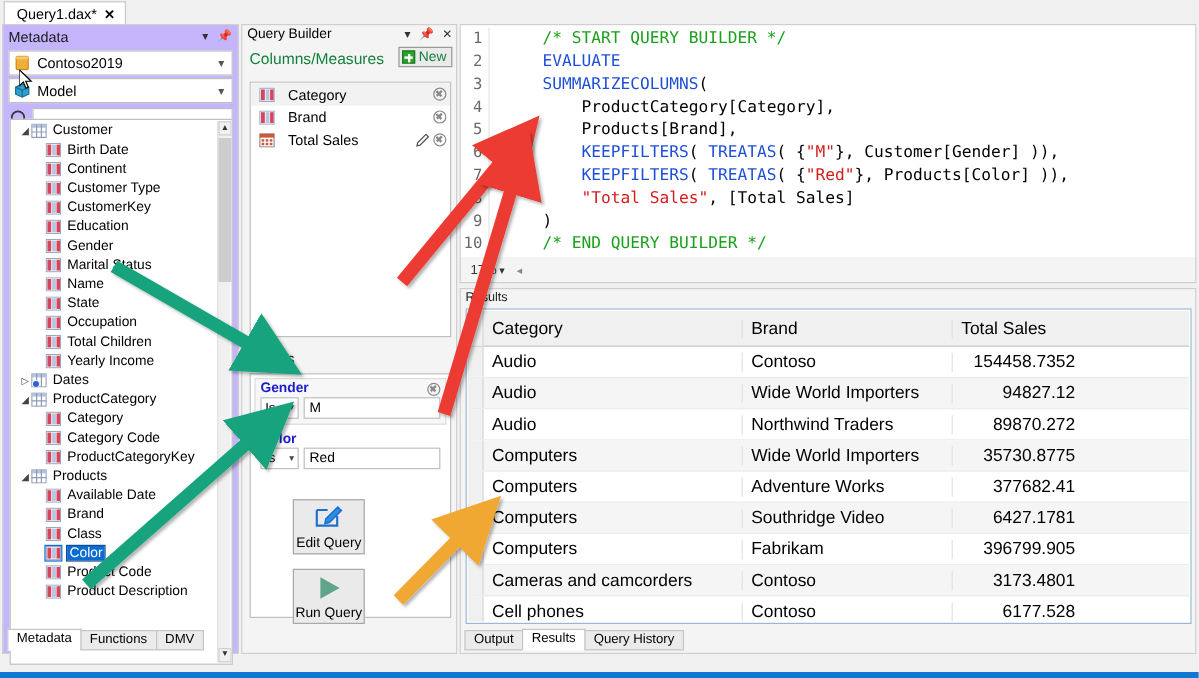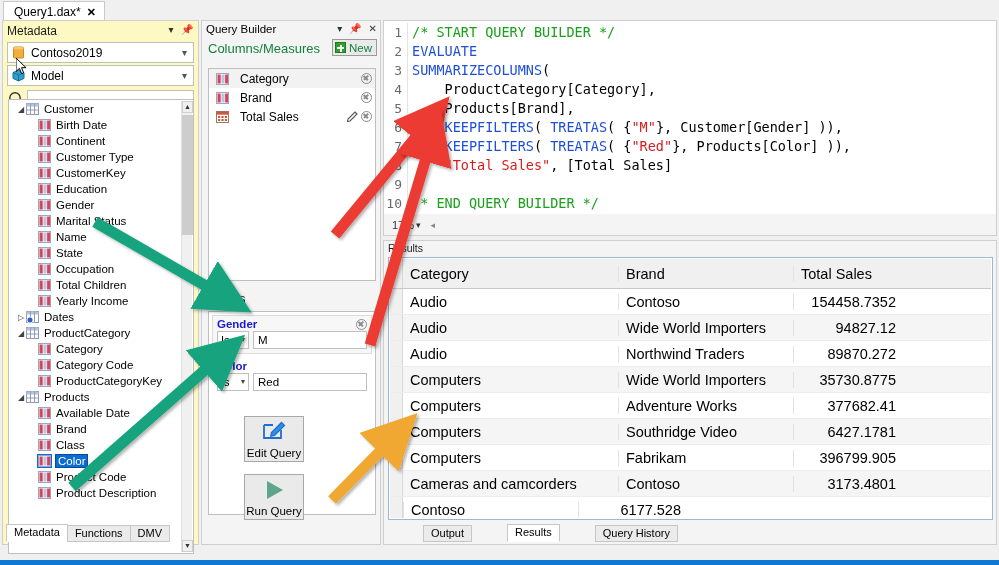--- a/index.html
+++ b/index.html
@@ -26,21 +26,21 @@
     background:#ffffff;
     border:1px solid #c8c8c8; border-bottom:none;
     display:flex; align-items:center; gap:6px;
     font-size:12px;
   }
   .doc-tab .close { font-weight:bold; font-size:11px; cursor:default; }
 
   
   .metadata-panel {
     position:absolute; left:2px; top:20px; width:197px; height:525px;
-    background:#fef9c3; border:1px solid #cfcfcf;
+    background:#c4b5fd; border:1px solid #cfcfcf;
   }
   .panel-title-row {
     position:relative; height:19px; padding:3px 4px 0 4px;
     font-size:12px; color:#1a1a1a;
   }
   .panel-title-row .tools {
     position:absolute; right:4px; top:3px; display:flex; gap:8px; color:#333;
     font-size:10px;
   }
   .combo {
@@ -190,21 +190,21 @@
   .code {
     position:absolute; inset:2px 0 0 0;
     font-family:"DejaVu Sans Mono","Liberation Mono",monospace;
     font-size:13.5px; line-height:19px; white-space:pre;
   }
   .cline { display:flex; height:19px; }
   .gut {
     width:24px; text-align:right; padding-right:5px; color:#6a6a6a;
     font-size:13px; flex:none; border-right:1px solid #e4e4e4;
   }
-  .ctext { padding-left:4px; }
+  .ctext { padding-left:4px;margin-left:40px; }
   .k { color:#1f4fd8; }
   .cm { color:#1aa01a; }
   .s { color:#d81b1b; }
   .p { color:#000; }
 
   .zoombar {
     position:absolute; left:383px; top:214px; width:614px; height:22px;
     background:#f4f4f4; border:1px solid #cfcfcf; border-top:none;
     display:flex; align-items:center;
   }
@@ -237,21 +237,21 @@
   .c1 { width:215px; }
   .c2 { width:175px; border-left:1px solid #e2e2e2; }
   .c3 { width:110px; border-left:1px solid #e2e2e2; text-align:right; padding-right:7px; padding-left:0; }
   .c4 { flex:1; border-left:1px solid #e2e2e2; }
   .grow.head .cel { font-weight:normal; }
   .grow.head .c3 { text-align:left; padding-left:7px; }
 
   .res-tabs { position:absolute; left:3px; bottom:2px; display:flex; align-items:flex-end; }
   .rtab {
     height:17px; padding:1px 7px 0 7px; font-size:11px;
-    border:1px solid #c6c6c6; background:#ebebeb; margin-right:-1px;margin-left:36px;
+    border:1px solid #c6c6c6; background:#ebebeb; margin-right:-1px;
   }
   .rtab.active { background:#ffffff; border-bottom:1px solid #fff; height:18px; }
 
   .statusbar {
     position:absolute; left:0; bottom:0; width:999px; height:5px; background:#0f78d4;
   }
 
   
   .overlay { position:absolute; inset:0; pointer-events:none; }
 
@@ -732,20 +732,21 @@
           </div>
           <div class="grow alt">
             <div class="rowhdr"></div>
             <div class="cel c1">Cameras and camcorders</div>
             <div class="cel c2">Contoso</div>
             <div class="cel c3">3173.4801</div>
             <div class="cel c4"></div>
           </div>
           <div class="grow">
             <div class="rowhdr"></div>
+            <div class="cel c1">Cell phones</div>
             <div class="cel c2">Contoso</div>
             <div class="cel c3">6177.528</div>
             <div class="cel c4"></div>
           </div>
         </div>
     </div>
     <div class="res-tabs" id="res-tabs">
         <div class="rtab">Output</div>
         <div class="rtab active">Results</div>
         <div class="rtab">Query History</div>

